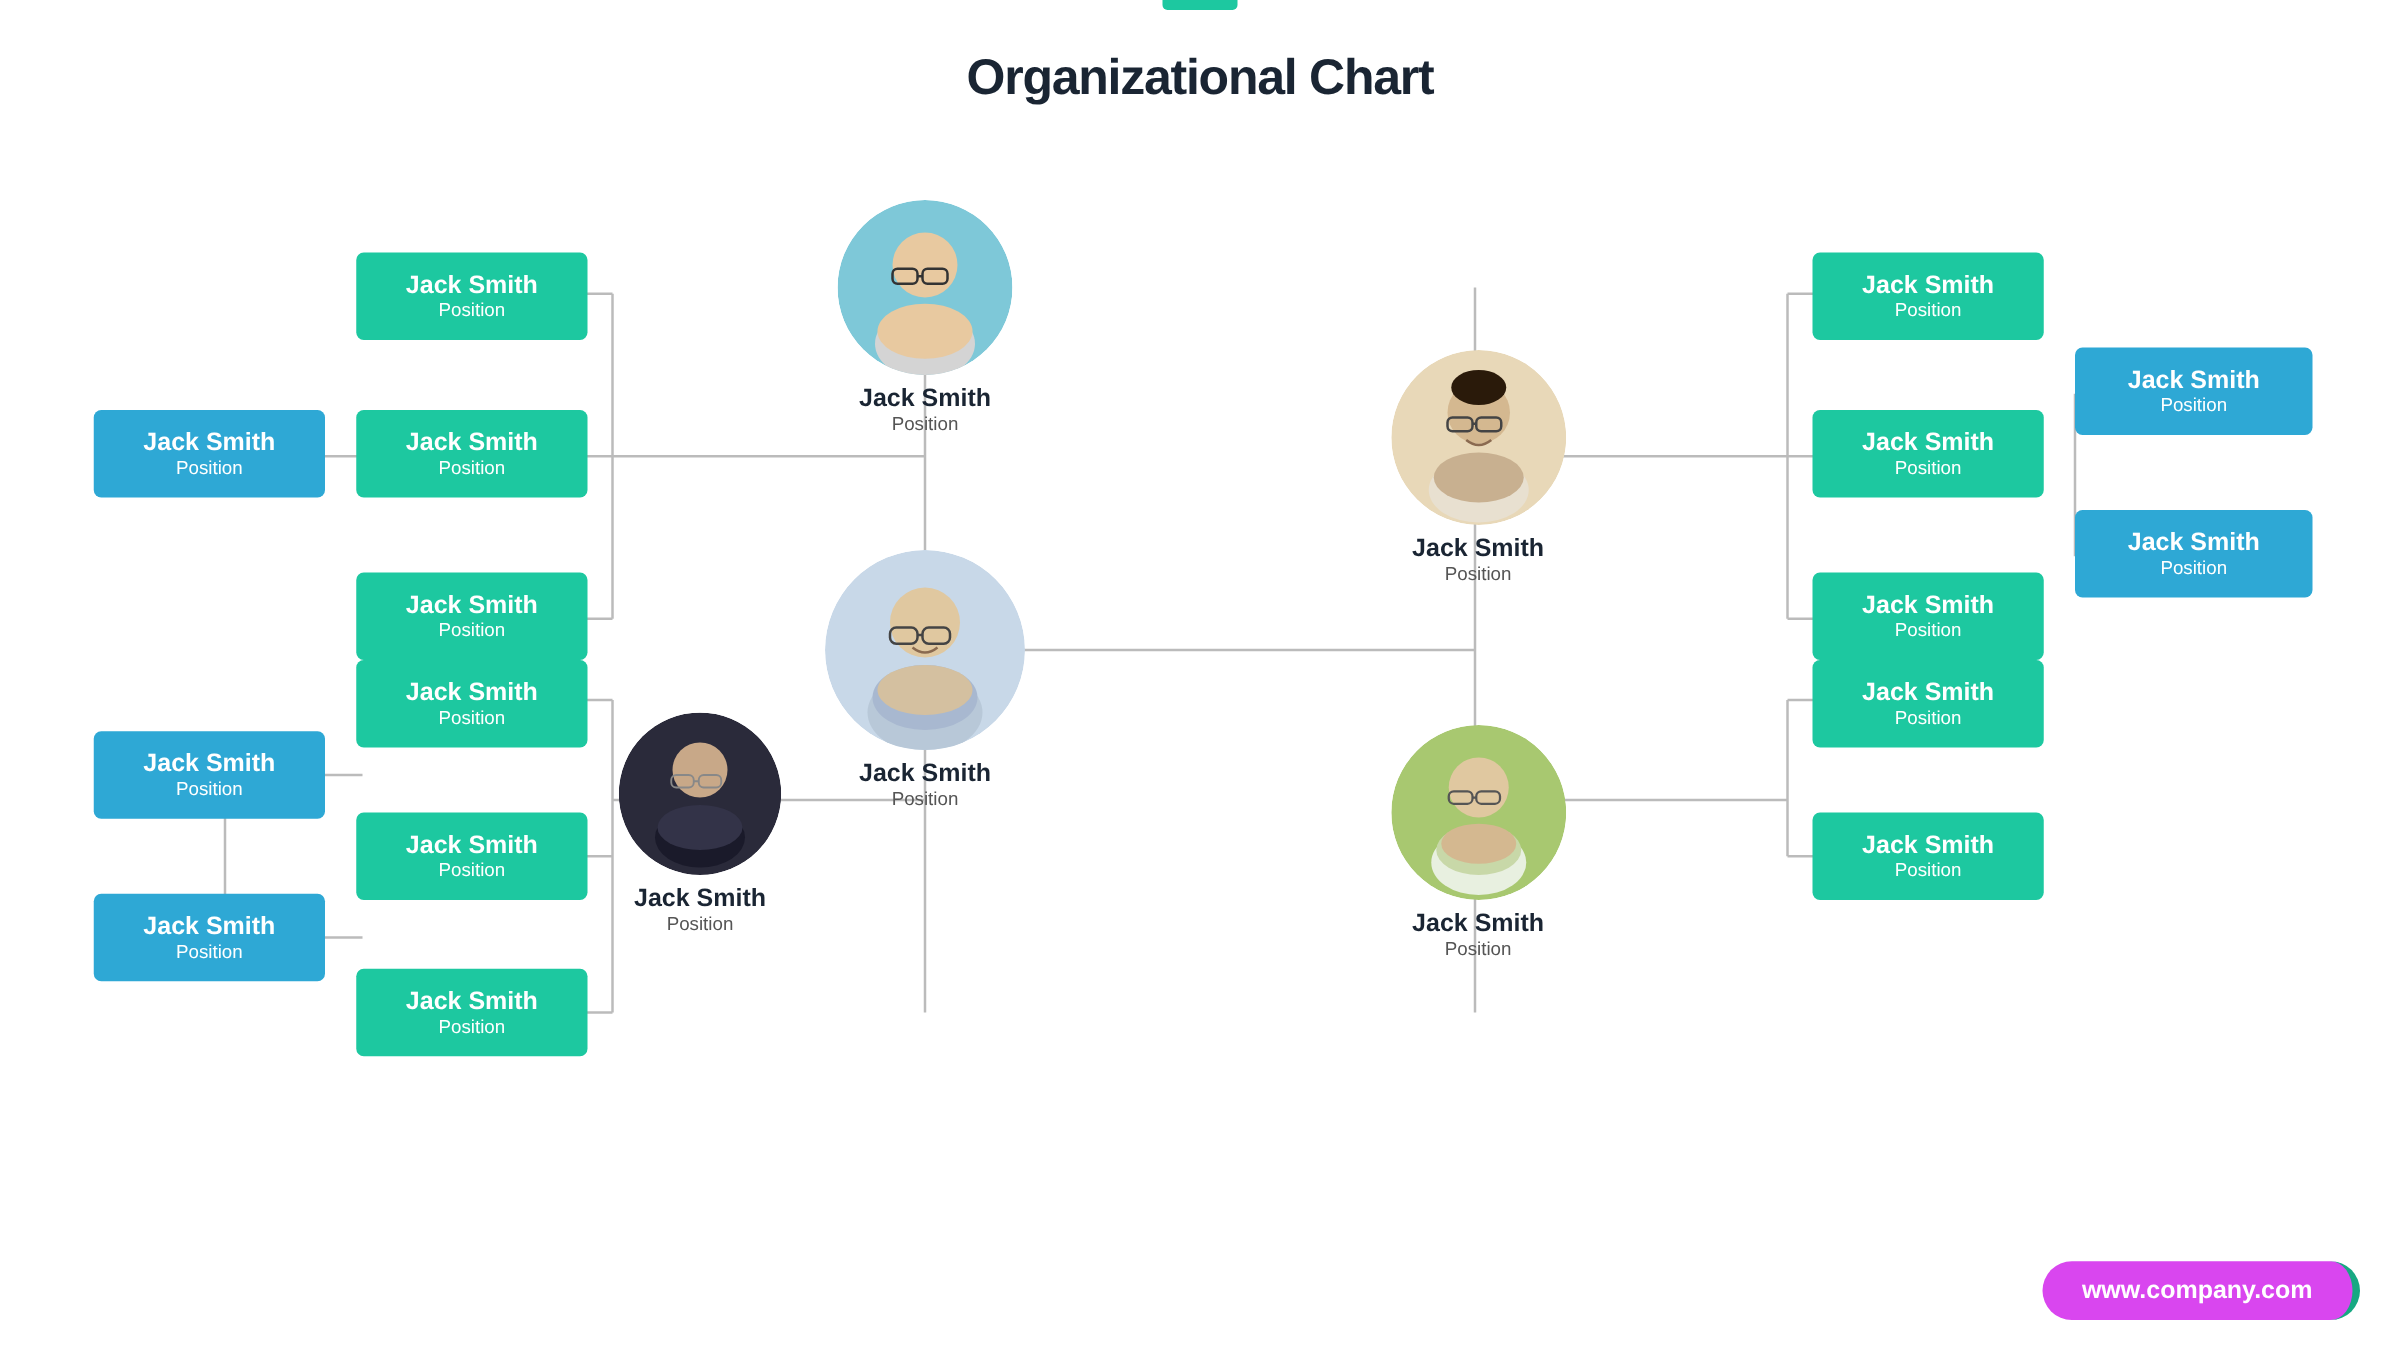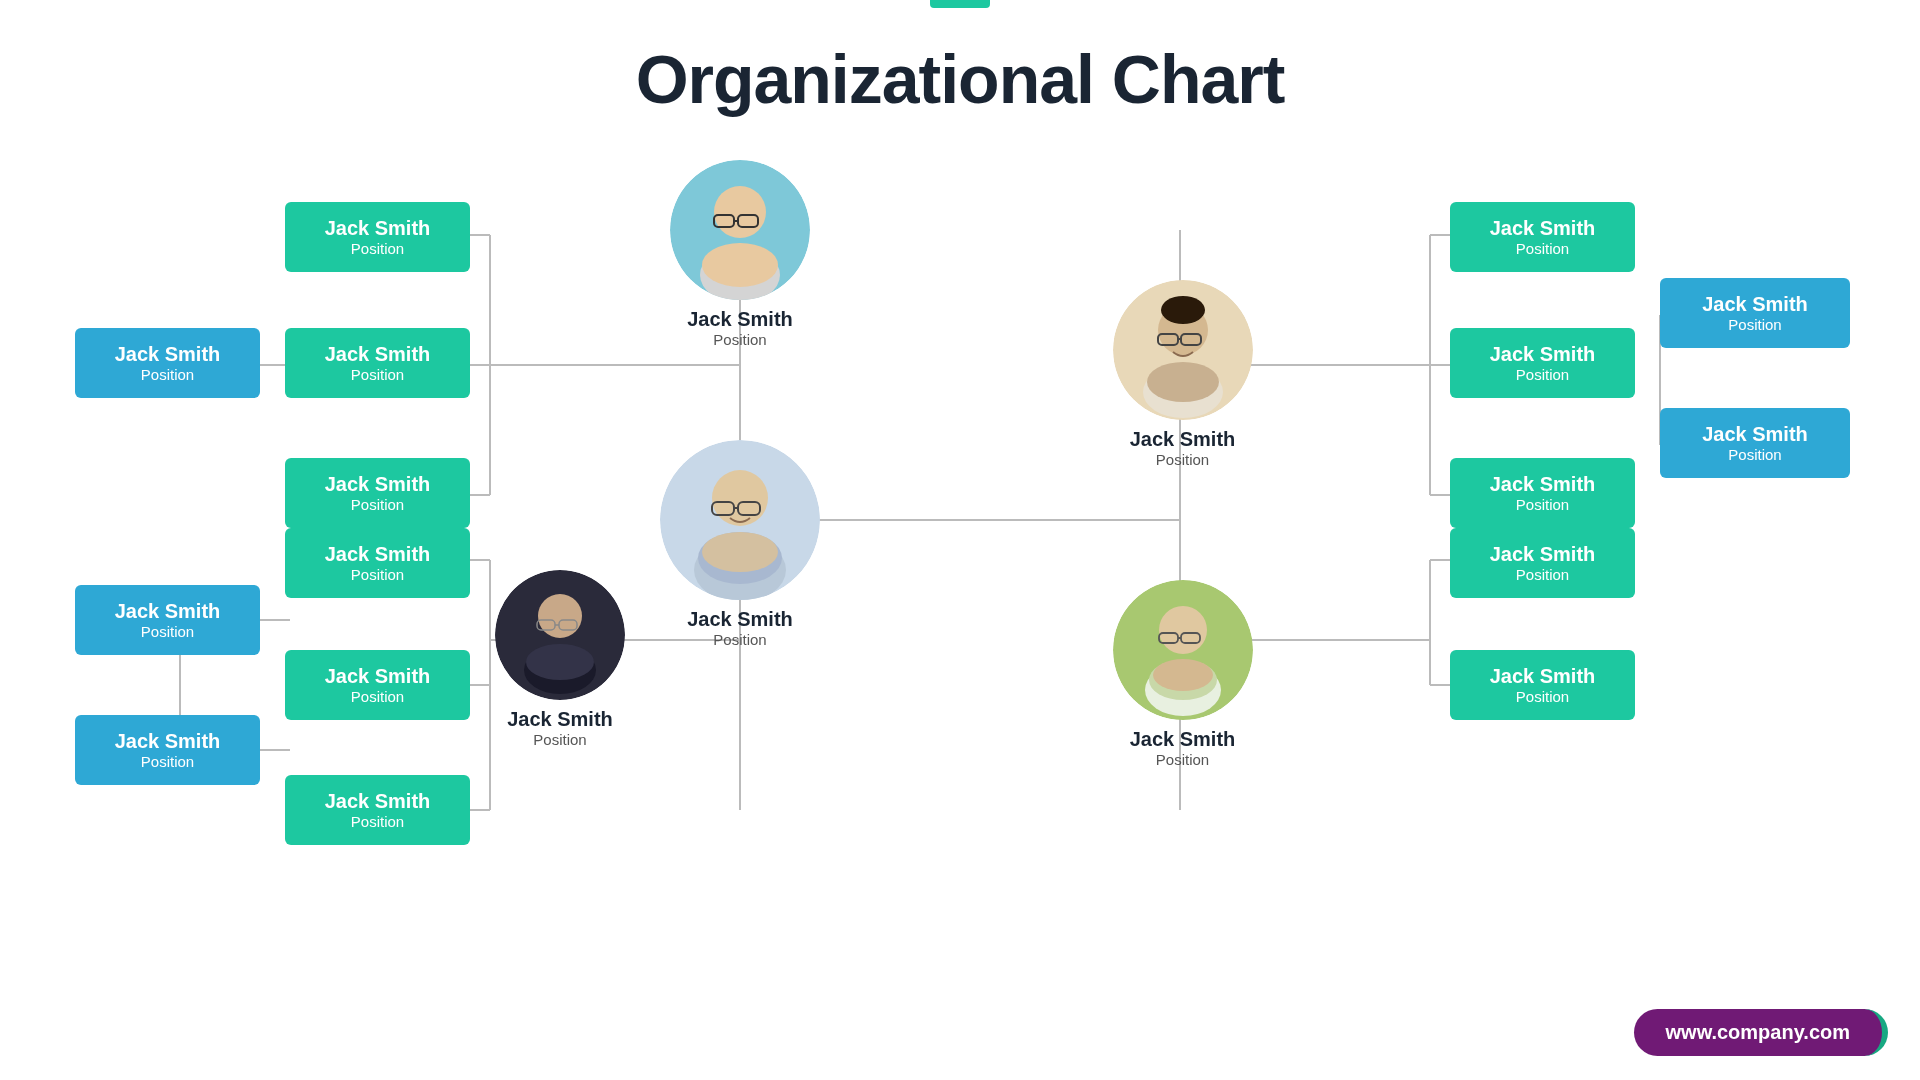--- a/index.html
+++ b/index.html
@@ -7,21 +7,21 @@
       font-family: 'Arial', sans-serif;
       background: #ffffff;
       width: 1920px;
       height: 1080px;
       overflow: hidden;
       position: relative;
     }
 
     .page-title {
       text-align: center;
-      font-size: 68px;
+      font-size: 40px;
       font-weight: 900;
       color: #1a2533;
       padding-top: 40px;
       letter-spacing: -1px;
     }
 
     .chart-container {
       position: absolute;
       top: 130px;
       left: 0;
@@ -100,21 +100,21 @@
     .avatar-img {
       width: 100%;
       height: 100%;
       display: block;
     }
 
     .website-badge {
       position: absolute;
       bottom: 24px;
       right: 32px;
-      background: #701a75;
+      background: #d946ef;
       border-radius: 30px;
       padding: 12px 32px;
       font-size: 20px;
       font-weight: 700;
       color: #fff;
       border-right: 6px solid #17a882;
     }
 
     
     .top-bar {

